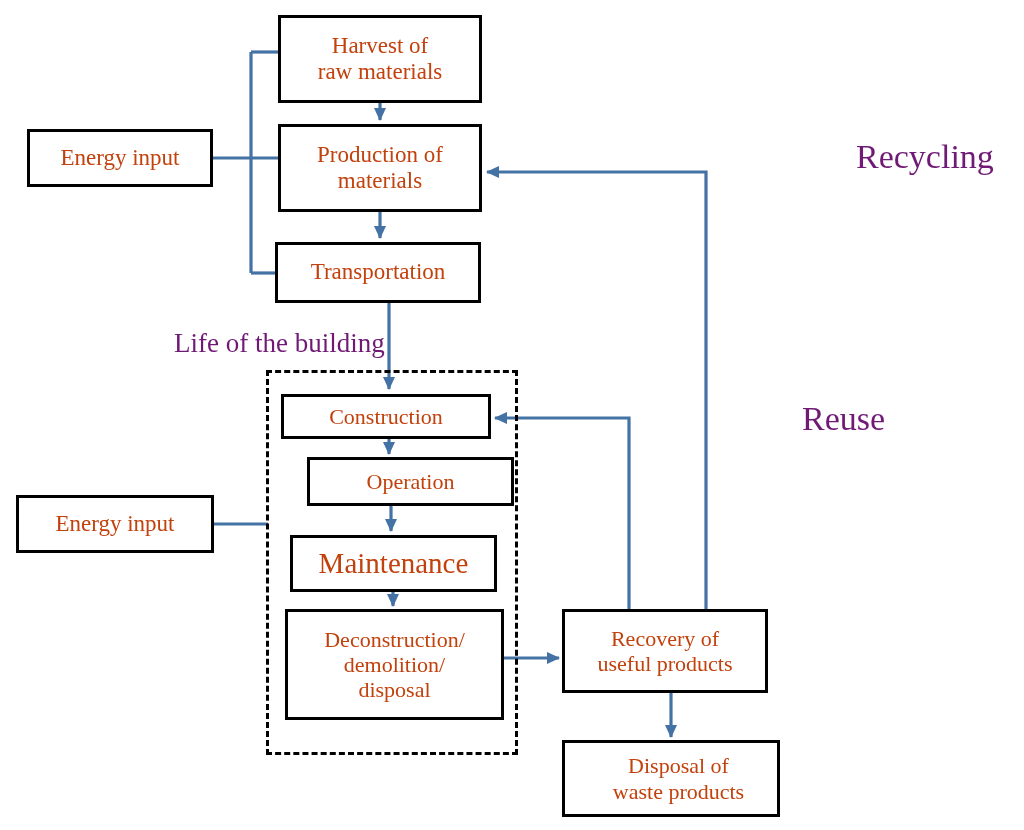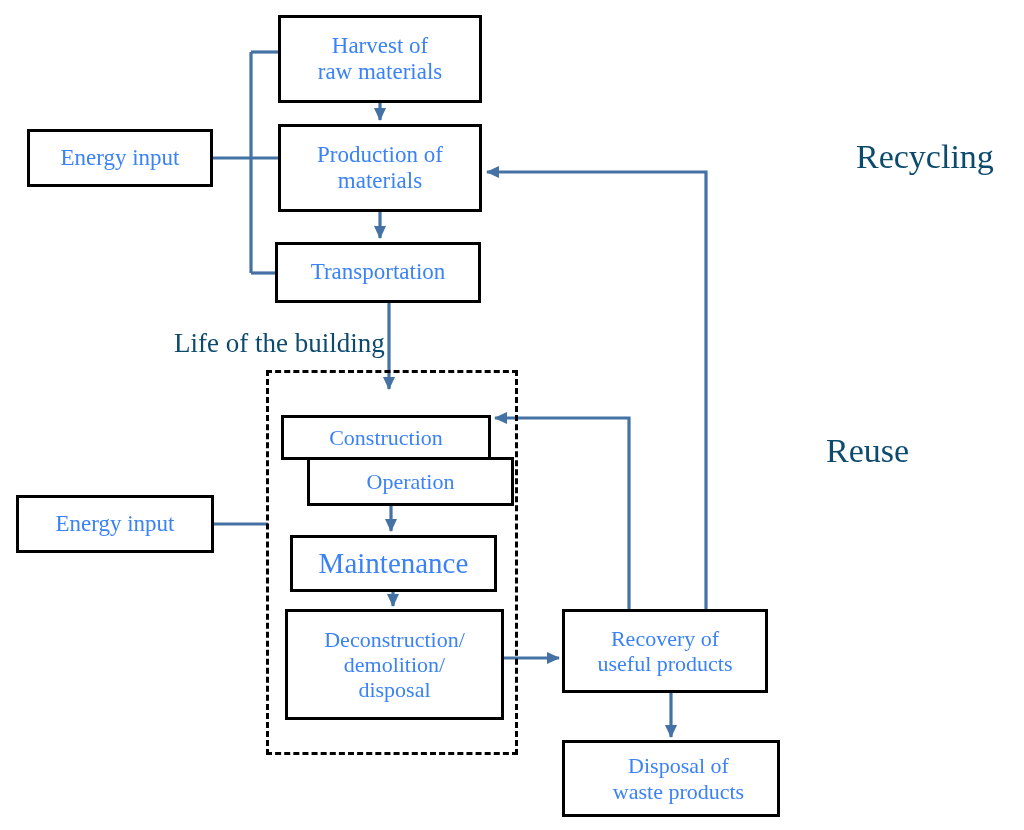--- a/index.html
+++ b/index.html
@@ -27,34 +27,34 @@
     position: absolute;
     box-sizing: border-box;
     border: 3px solid #000000;
     background: #ffffff;
     display: flex;
     align-items: center;
     justify-content: center;
     text-align: center;
     font-size: 23px;
     line-height: 1.15;
-    color: #3b82f6;
+    color: #c2410c;
     z-index: 3;
     white-space: pre-line;
   }
   .dashed-group {
     position: absolute;
     box-sizing: border-box;
     border: 3px dashed #000000;
     background: transparent;
     z-index: 1;
   }
   .free-label {
     position: absolute;
-    color: #0c4a6e;
+    color: #701a75;
     z-index: 4;
     white-space: pre;
   }
   .label-life {
     font-size: 27px;
   }
   .label-big {
     font-size: 34px;
   }
 </style>
@@ -111,35 +111,35 @@
 
   <div class="node" style="left:278px; top:124px; width:204px; height:88px;">Production of
 materials</div>
 
   <div class="node" style="left:275px; top:242px; width:206px; height:61px;">Transportation</div>
 
   <div class="node" style="left:27px; top:129px; width:186px; height:58px;">Energy input</div>
 
   <div class="node" style="left:16px; top:495px; width:198px; height:58px;">Energy input</div>
 
-  <div class="node" style="left:281px; top:415px; width:210px; height:45px; font-size:22px;text-align:center;">Construction</div>
+  <div class="node" style="left:281px; top:394px; width:210px; height:45px; font-size:22px;text-align:center;">Construction</div>
 
   <div class="node" style="left:287px; top:457px; width:207px; height:49px; font-size:22px;margin-left:20px;">Operation</div>
 
   <div class="node" style="left:290px; top:535px; width:207px; height:57px; font-size:29px;">Maintenance</div>
 
   <div class="node" style="left:285px; top:609px; width:219px; height:111px; font-size:22px;">Deconstruction/
 demolition/
 disposal</div>
 
   <div class="node" style="left:562px; top:609px; width:206px; height:84px; font-size:22px;">Recovery of
 useful products</div>
 
   <div class="node" style="left:562px; top:740px; width:218px; height:77px; font-size:22px;padding-left:15px;">Disposal of
 waste products</div>
 
   <div class="free-label label-life" style="left:174px; top:328px;">Life of the building</div>
 
   <div class="free-label label-big" style="left:856px; top:138px;">Recycling</div>
 
-  <div class="free-label label-big" style="left:826px; top:400px;margin-top:32px;">Reuse</div>
+  <div class="free-label label-big" style="left:802px; top:400px;">Reuse</div>
 
 </div>
 
 </body></html>

